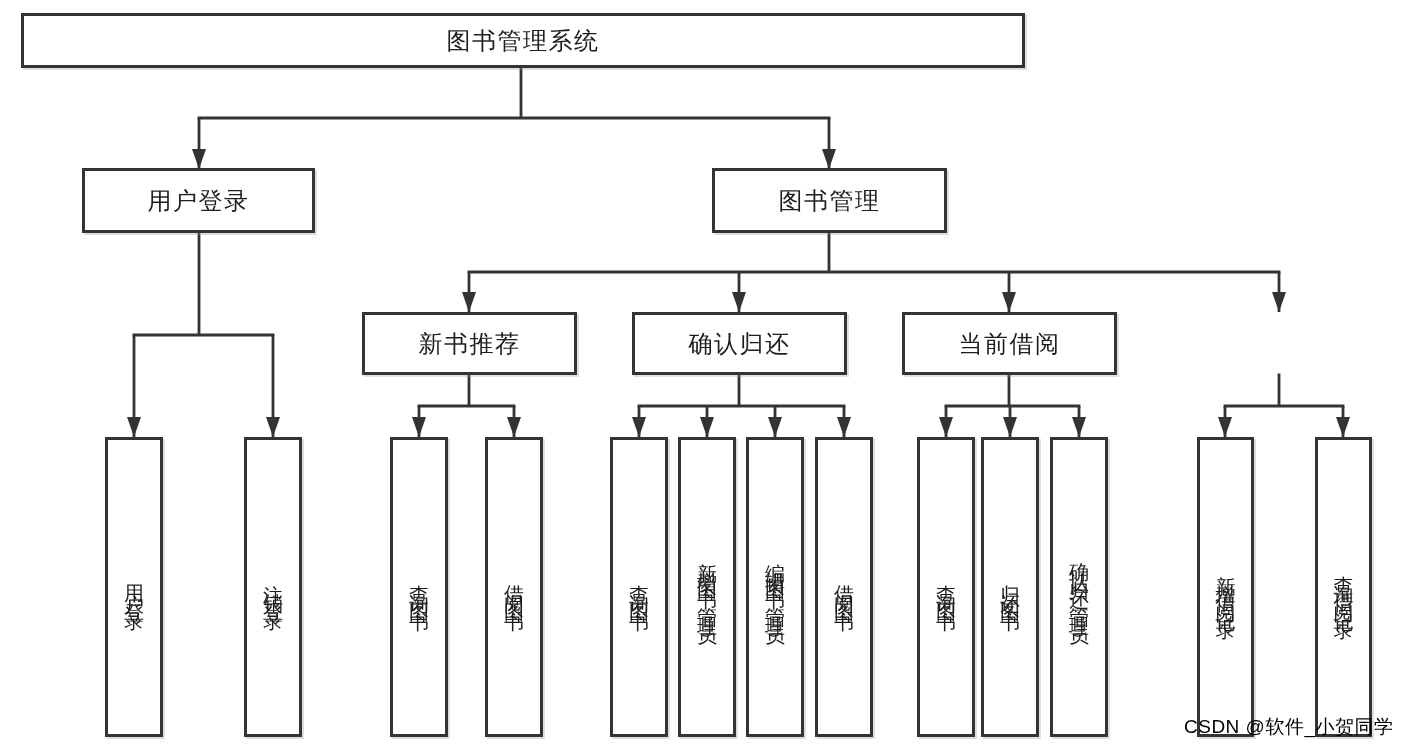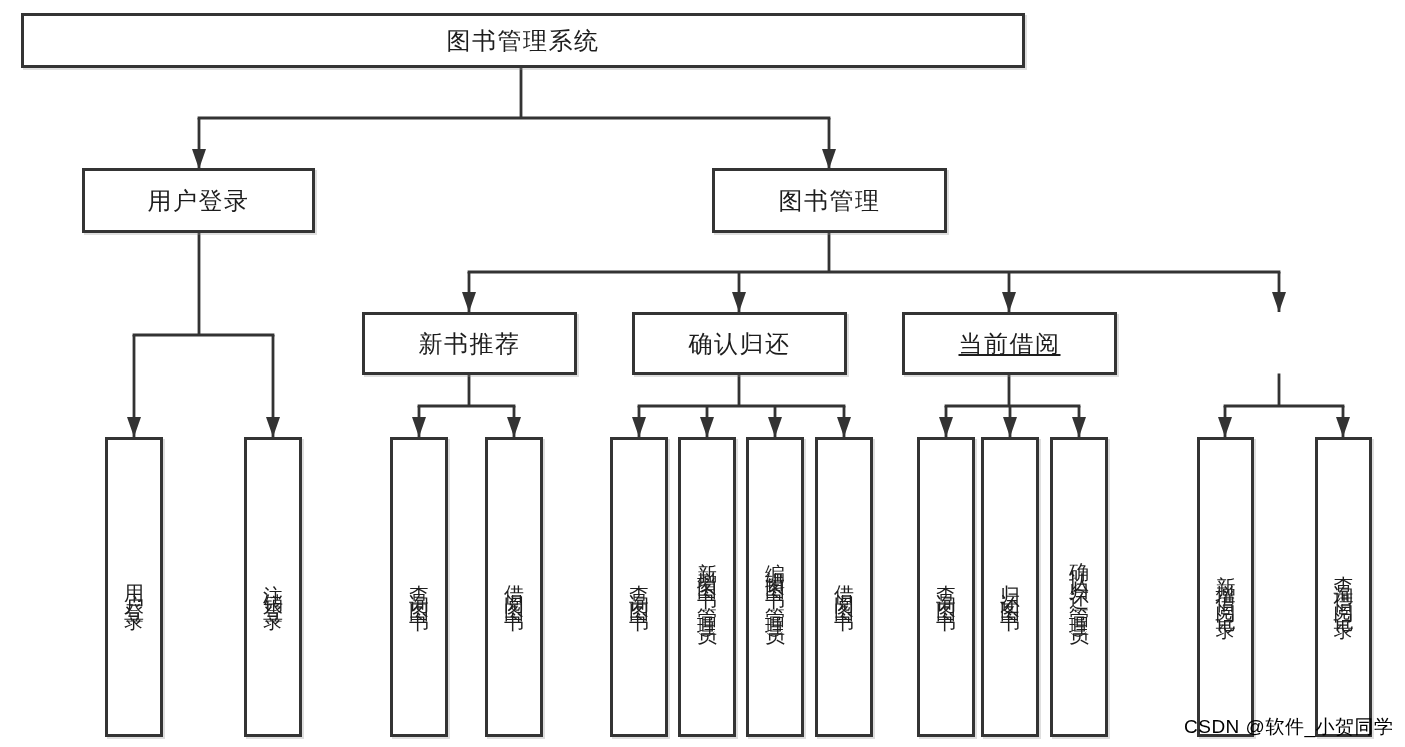--- a/index.html
+++ b/index.html
@@ -104,21 +104,21 @@
   <div class="node" style="left:712px;top:168px;width:235px;height:65px;">
     <span class="hlabel">图书管理</span>
   </div>
 
   <div class="node" style="left:362px;top:312px;width:215px;height:63px;">
     <span class="hlabel">新书推荐</span>
   </div>
   <div class="node" style="left:632px;top:312px;width:215px;height:63px;">
     <span class="hlabel">确认归还</span>
   </div>
-  <div class="node" style="left:902px;top:312px;width:215px;height:63px;text-decoration:underline;">
+  <div class="node" style="left:902px;top:312px;width:215px;height:63px;">
     <span class="hlabel">当前借阅</span>
   </div>
 
   <div class="node" style="left:105px;top:437px;width:58px;height:300px;">
     <span class="vlabel">用户登录</span>
   </div>
   <div class="node" style="left:244px;top:437px;width:58px;height:300px;">
     <span class="vlabel">注销登录</span>
   </div>
 

